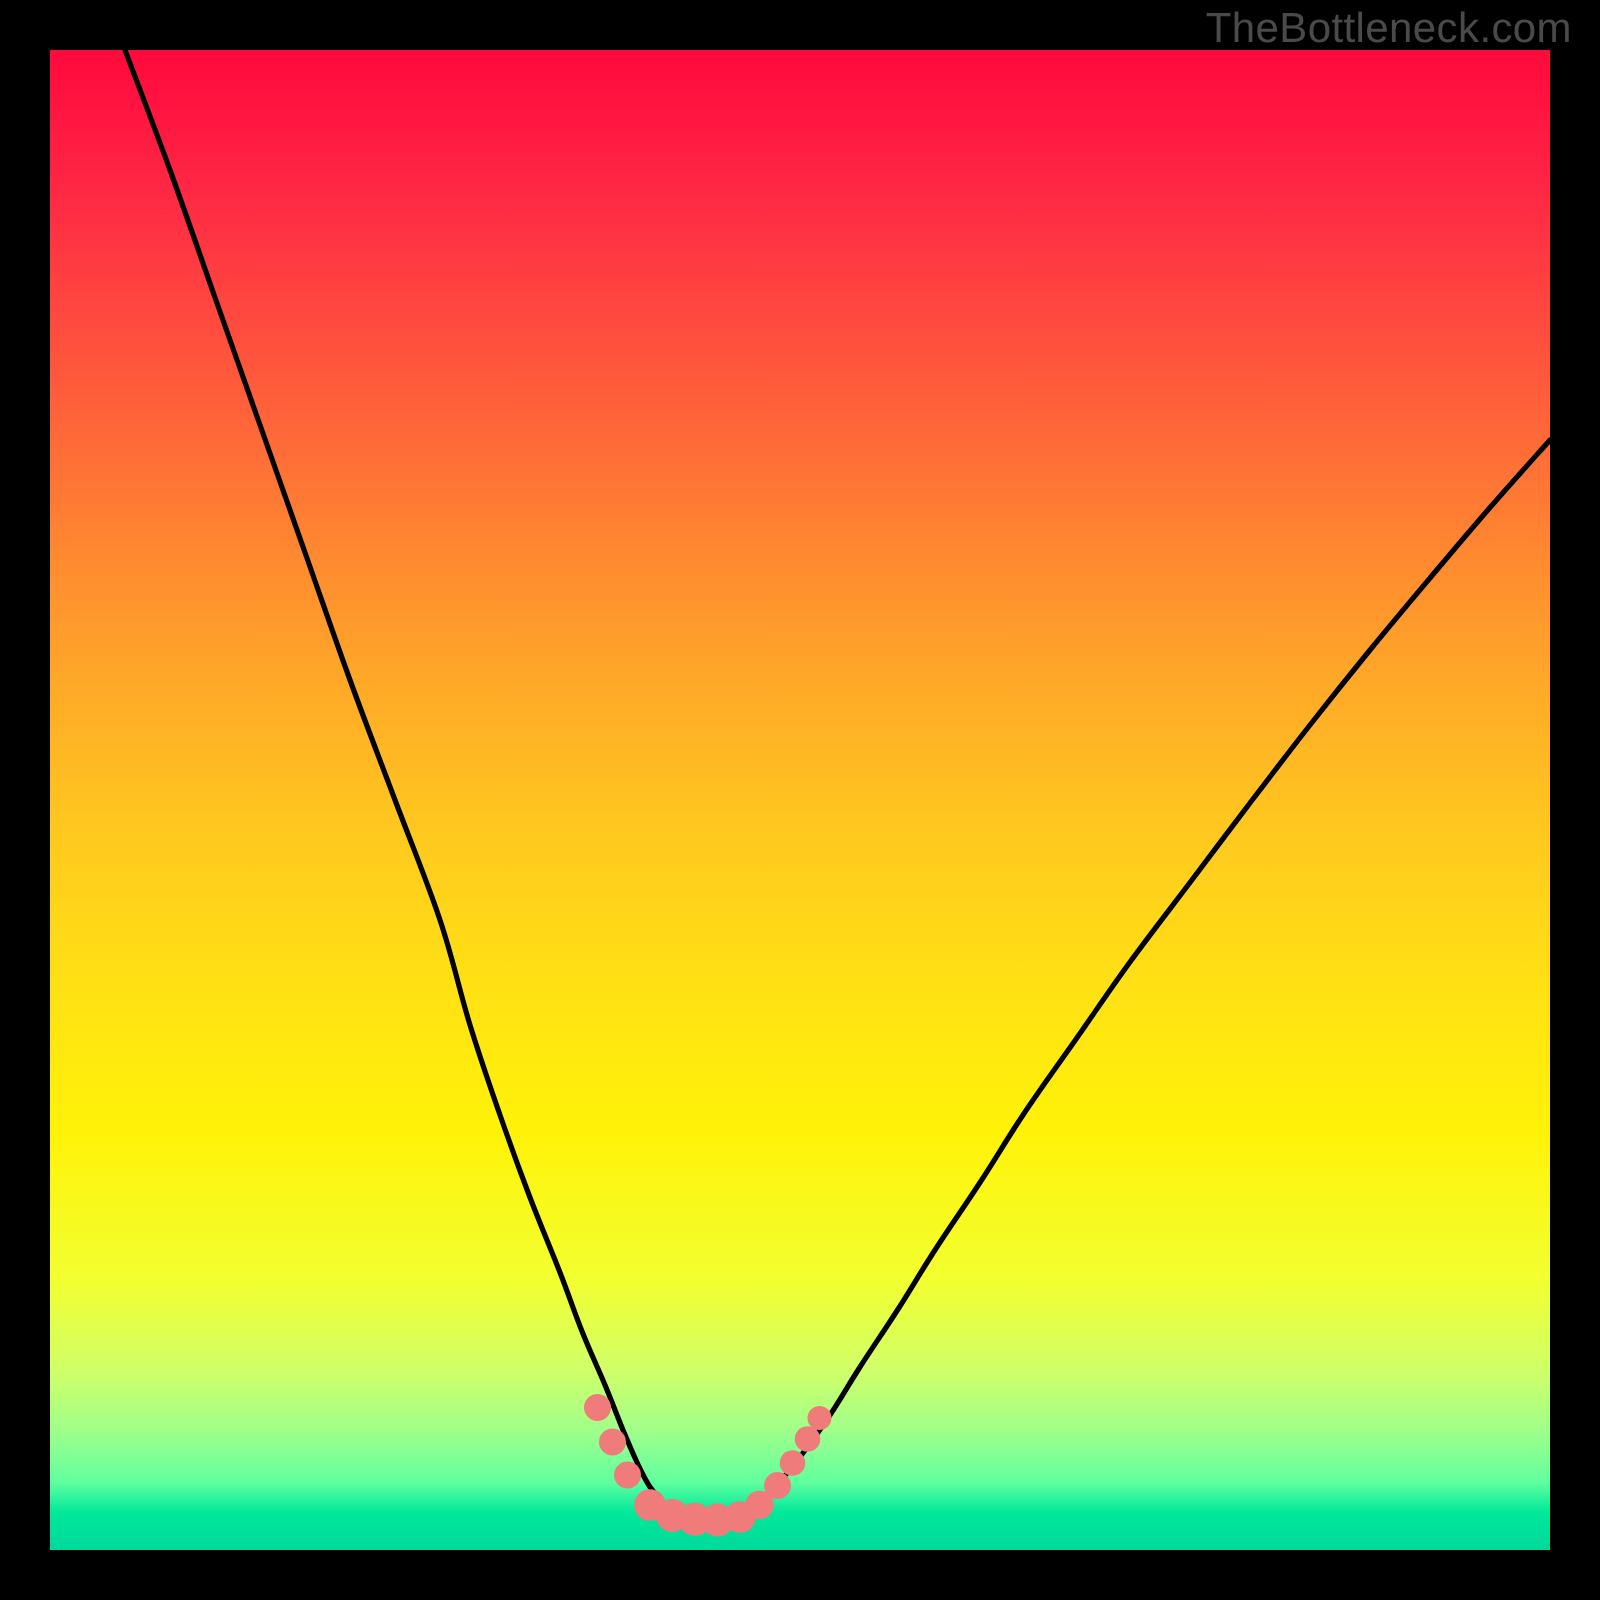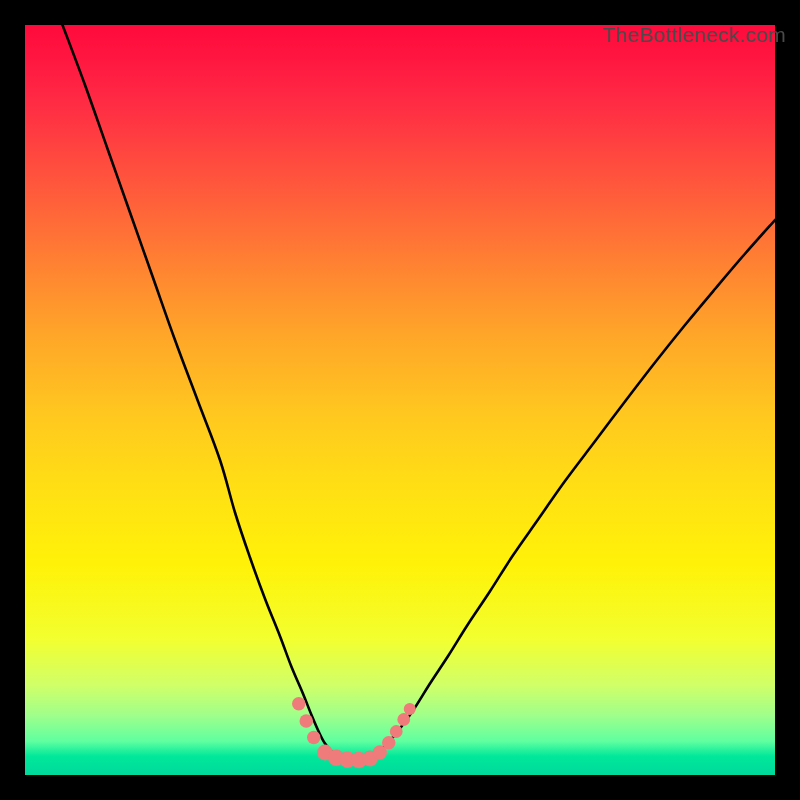--- a/index.html
+++ b/index.html
@@ -56,21 +56,20 @@
   }
   .watermark {
     position: absolute;
     top: 3px;
     right: 14px;
     color: #4a4a4a;
     font-size: 21px;
     font-weight: 400;
     letter-spacing: 0.2px;
     user-select: none;
-    margin-top: 20px;
   }
 </style>
 </head>
 <body>
 
 <div class="frame">
   <div class="plot">
     <div class="gradient"></div>
     <svg class="svg-layer" id="chart-svg" viewBox="0 0 750 750" preserveAspectRatio="none">
         <path d="M 37.50 0.00 C 41.55 10.80, 51.90 37.73, 60.00 60.00 C 68.10 82.28, 74.40 100.80, 82.50 123.75 C 90.60 146.70, 96.90 164.55, 105.00 187.50 C 113.10 210.45, 119.40 228.30, 127.50 251.25 C 135.60 274.20, 141.90 292.73, 150.00 315.00 C 158.10 337.28, 164.40 353.40, 172.50 375.00 C 180.60 396.60, 188.25 414.75, 195.00 435.00 C 201.75 455.25, 204.60 469.95, 210.00 487.50 C 215.40 505.05, 219.60 516.98, 225.00 532.50 C 230.40 548.02, 234.60 559.58, 240.00 573.75 C 245.40 587.92, 250.28 599.10, 255.00 611.25 C 259.73 623.40, 262.20 631.13, 266.25 641.25 C 270.30 651.38, 273.86 658.73, 277.50 667.50 C 281.14 676.27, 283.53 682.85, 286.50 690.00 C 289.47 697.15, 291.57 702.12, 294.00 707.25 C 296.43 712.38, 297.57 714.86, 300.00 718.50 C 302.43 722.14, 304.80 724.93, 307.50 727.50 C 310.20 730.07, 312.30 731.40, 315.00 732.75 C 317.70 734.10, 319.80 734.60, 322.50 735.00 C 325.20 735.40, 328.65 735.00, 330.00 735.00" fill="none" stroke="#000000" stroke-width="2.6" stroke-linecap="round" stroke-linejoin="round"></path>

